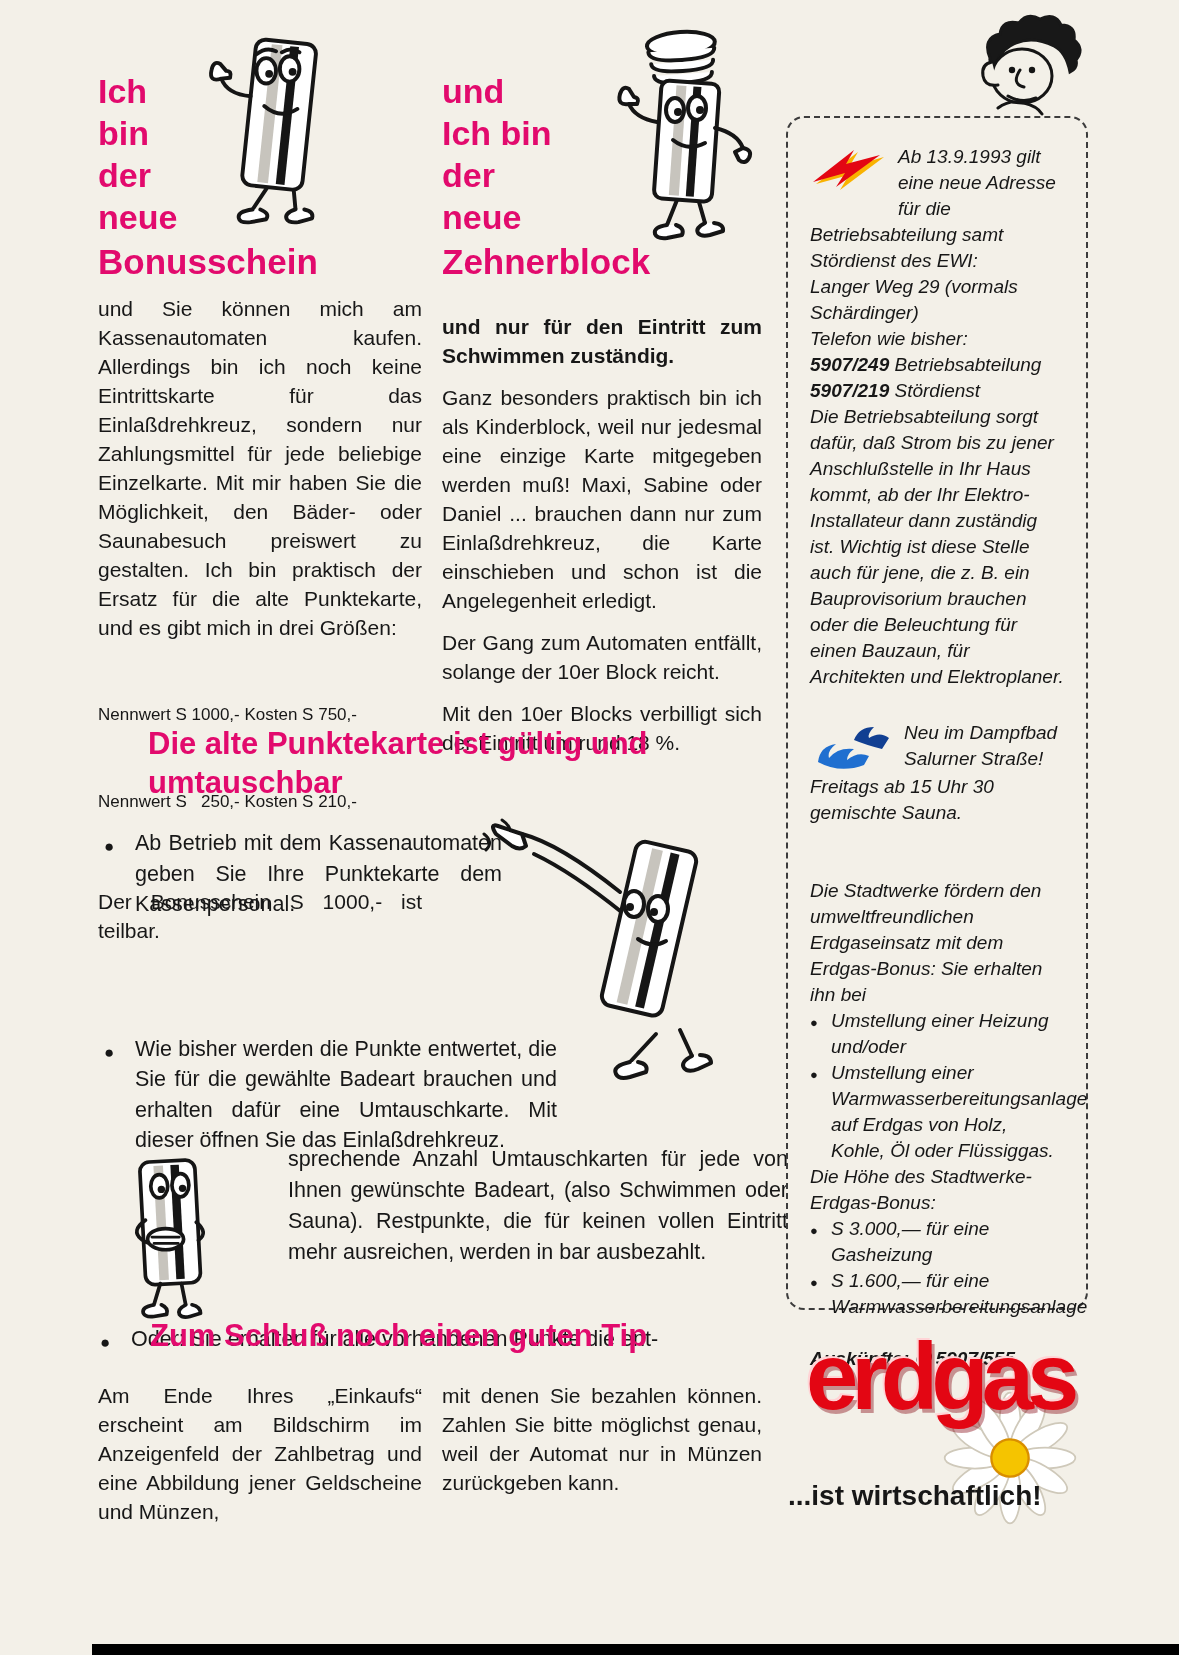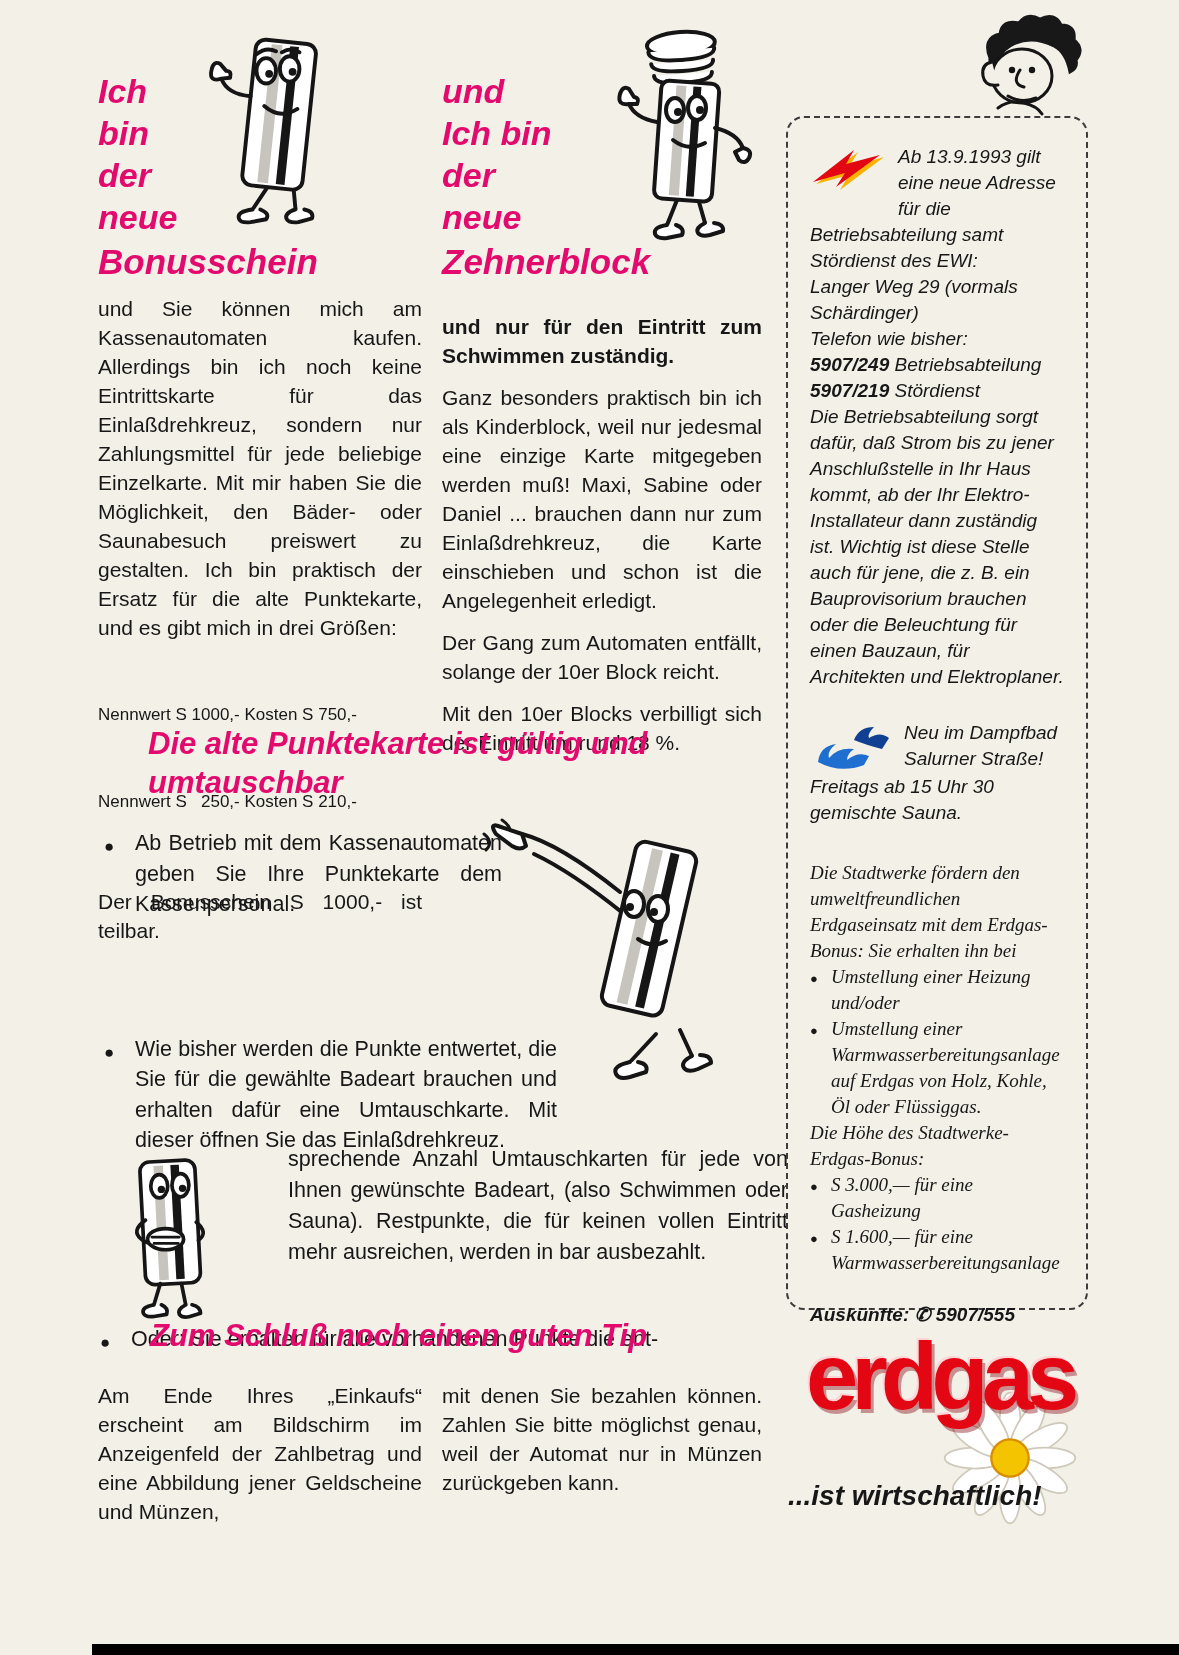--- a/index.html
+++ b/index.html
@@ -2,21 +2,21 @@
 <html lang="de" style="--pink: #e20a6d; --bg: #f3f0e8; --red: #e30613;"><head>
 <meta charset="utf-8">
 <style>
   :root { --pink:#e20a6d; --bg:#f3f0e8; --red:#e30613; --ink:#171717; }
   * { box-sizing:border-box; margin:0; padding:0; }
   body { background:#9a9a9a; font-family:"Liberation Sans", sans-serif; }
   .page { position:relative; width:1179px; height:1655px; background:var(--bg);
           color:var(--ink); margin:0 auto; overflow:hidden; }
   .abs { position:absolute; }
 
-  .pinkb { color:var(--pink); font-weight:bold;font-style:italic; }
+  .pinkb { color:var(--pink); font-weight:bold; }
   .hline { font-size:34px; line-height:42px; }
   .hword { font-size:35px; line-height:40px; margin-top:4px; }
   .bodytxt { font-size:21px; line-height:29px; text-align:justify;margin-top:13px; }
   .prices { font-size:17px; line-height:29px; white-space:pre-wrap; }
 
   .hgroup { position:relative; height:168px; }
   .char-svg { position:absolute; }
 
   
   .bullet { position:relative; padding-left:33px; font-size:21.5px; line-height:30.5px; text-align:justify; }
@@ -35,21 +35,21 @@
   .waves-wrap { float:left; width:86px; height:52px; margin:0 8px 2px 0; }
   .clear { clear:both; }
   .sb-bullet { position:relative; padding-left:21px; }
   .sb-blt { position:absolute; left:0; top:2px; font-size:13px; font-style:normal; }
   .gap-lg { margin-top:30px; }
   .gap-md { margin-top:26px; }
 
   
   .logo-text { font-size:94px; font-weight:bold; color:var(--red); line-height:1;
                letter-spacing:-7px; text-shadow:3px 4px 0 rgba(130,0,12,.4), -2px -2px 0 #ffd4d6;margin-left:6px; }
-  .tagline { font-size:28px; font-weight:bold; font-style:italic; }
+  .tagline { font-size:28px; font-weight:bold; }
 
   .bottom-strip { background:#000; }
 </style>
 </head>
 <body>
 
 <div class="page">
 
   <section class="abs" style="left:98px; top:70px; width:324px;">
     <div class="hgroup">
@@ -219,21 +219,21 @@
       <span class="waves-wrap">
         <svg width="86" height="52" viewBox="0 0 86 52">
           <path d="M8 42 q2 -16 18 -18 q-9 7 -7 14 q9 -11 25 -9 q-7 5 -7 11 q11 -9 22 -4 l-5 9 q-24 9 -46 -3" fill="#1f6fd0"></path>
           <path d="M44 20 q5 -13 20 -13 q-7 7 -5 11 q11 -7 20 0 l-7 11 q-16 -4 -28 -9" fill="#113f92"></path>
         </svg>
       </span>
       <p class="sb">Neu im Dampfbad Salurner Straße!</p>
       <p class="sb clear">Freitags ab 15 Uhr 30 gemischte Sauna.</p>
     </div>
 
-    <div class="gap-lg" style="margin-top:34px;font-family:Liberation Serif, serif;">
+    <div class="gap-lg" style="margin-top:52px;">
       <p class="sb">Die Stadtwerke fördern den umweltfreundlichen Erdgaseinsatz mit dem Erdgas-Bonus: Sie erhalten ihn bei</p>
       <div class="sb sb-bullet">
         <span class="sb-blt">●</span>
         <span>Umstellung einer Heizung und/oder</span>
       </div>
       <div class="sb sb-bullet">
         <span class="sb-blt">●</span>
         <span>Umstellung einer Warmwasserbereitungsanlage auf Erdgas von Holz, Kohle, Öl oder Flüssiggas.</span>
       </div>
       <p class="sb">Die Höhe des Stadtwerke-Erdgas-Bonus:</p>

